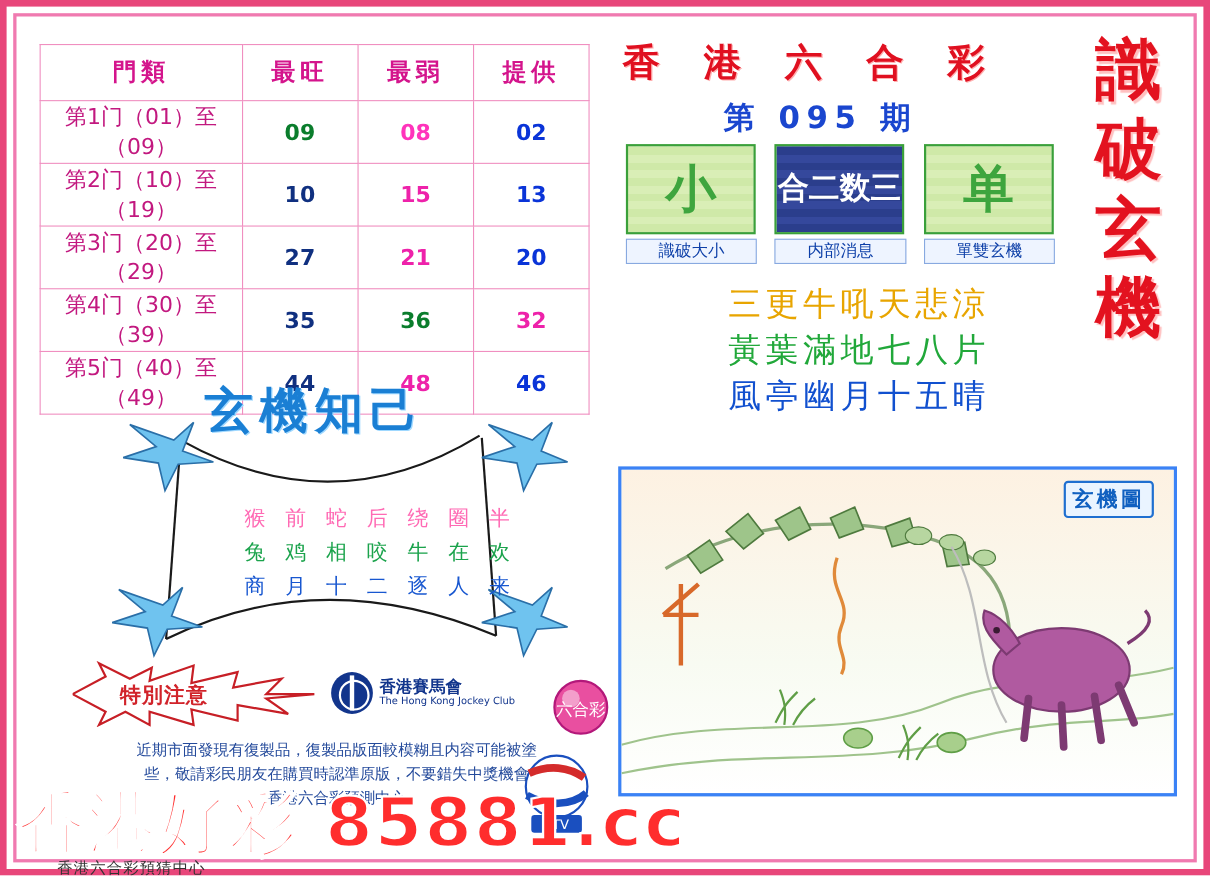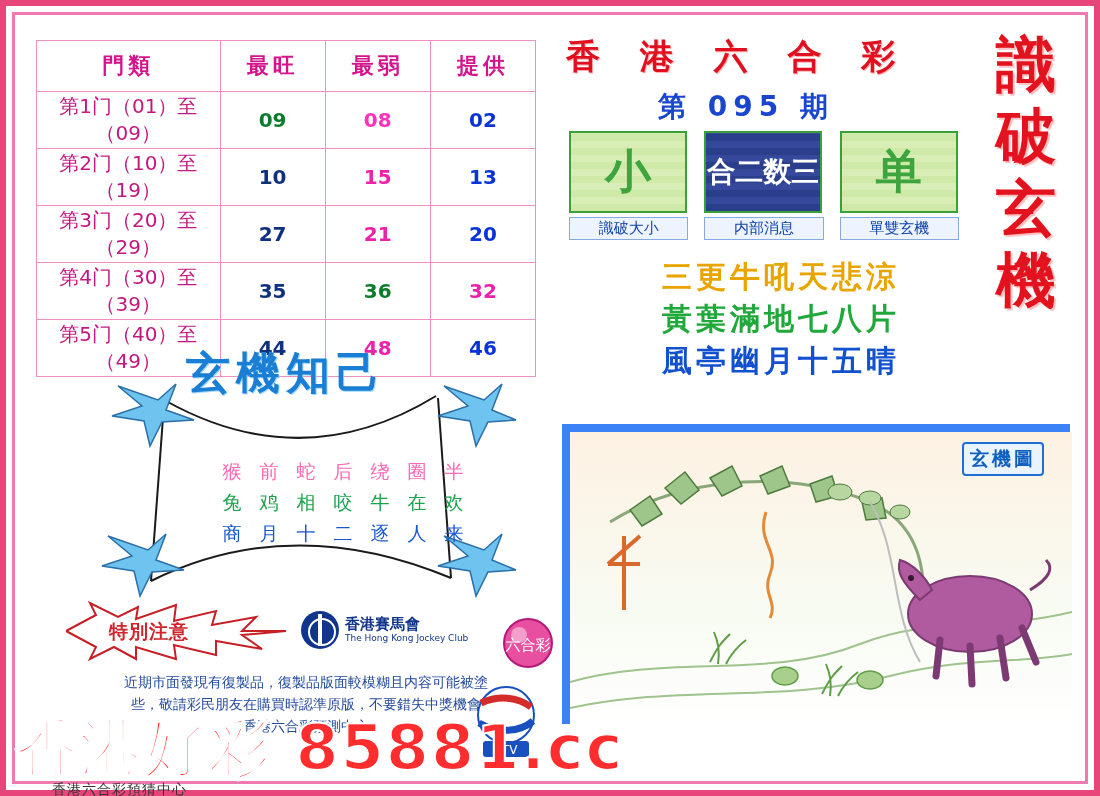--- a/index.html
+++ b/index.html
@@ -149,31 +149,31 @@
     position:absolute;left:0;top:0;width:100%;height:100%;
     display:flex;align-items:center;justify-content:center;
     font-size:46px;font-weight:bold;
   }
   .g-green{color:#3ea53e;}
   .g-white{color:#ffffff;}
 
   .verses{
     position:absolute;left:575px;top:250px;width:400px;
     text-align:center;line-height:42px;
-    font-size:30px;font-weight:bold;letter-spacing:4px;
+    font-size:30px;font-weight:normal;letter-spacing:4px;
     font-family:"DejaVu Serif","Liberation Serif",serif;
   }
   .verses div:nth-child(1){color:#e8a500;}
   .verses div:nth-child(2){color:#21a83a;}
   .verses div:nth-child(3){color:#1150cf;}
   .verses div:nth-child(4){color:#15803d;text-align:center;}
 
   .pic{
     position:absolute;left:556px;top:418px;width:508px;height:300px;
-    border:8px solid #3b82f6;background:#f7fbf4;box-sizing:border-box;
+    border:3px solid #3b82f6;background:#f7fbf4;box-sizing:border-box;
   }
   .pic-label{
     position:absolute;right:18px;top:10px;
     border:2px solid #1f6fd0;background:#eaf4ff;border-radius:4px;
     padding:2px 6px;color:#1060c0;font-size:19px;font-weight:bold;letter-spacing:3px;
   }
 
   
   .wm{
     position:absolute;left:10px;top:700px;width:700px;

